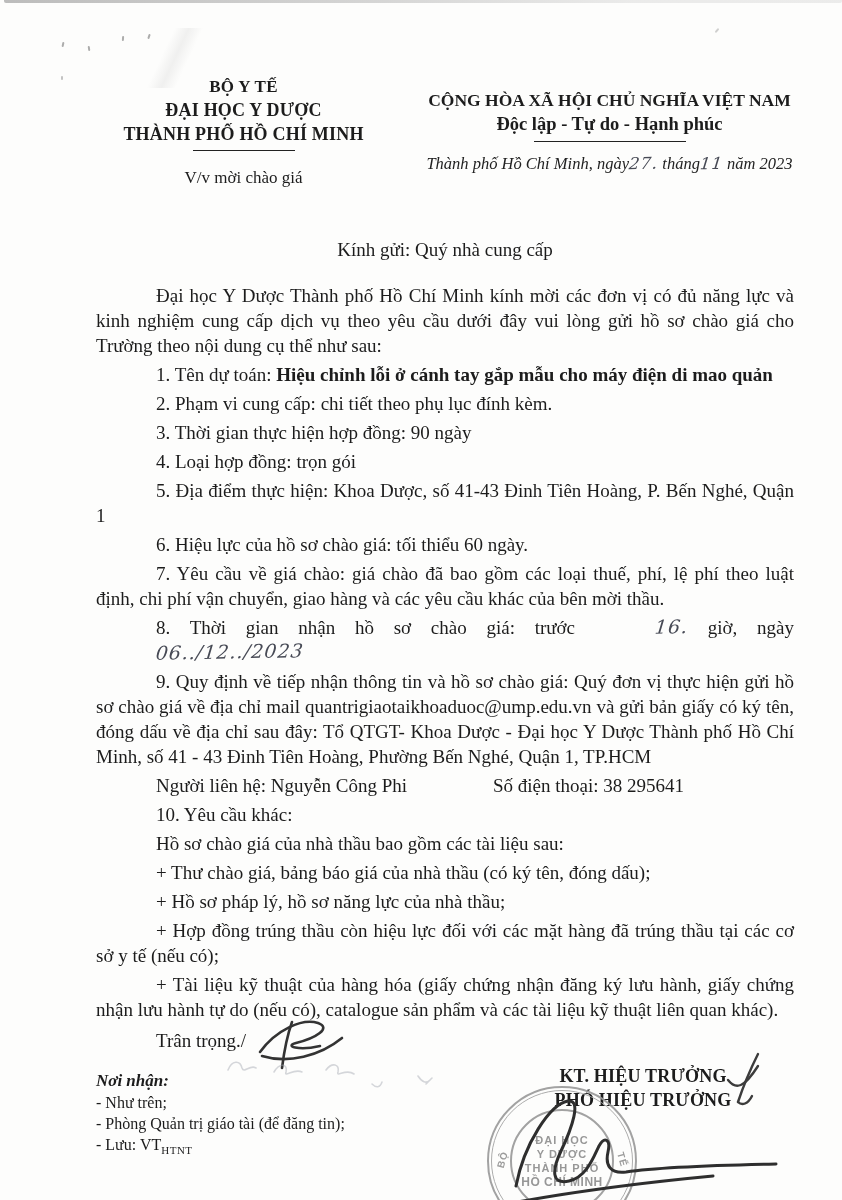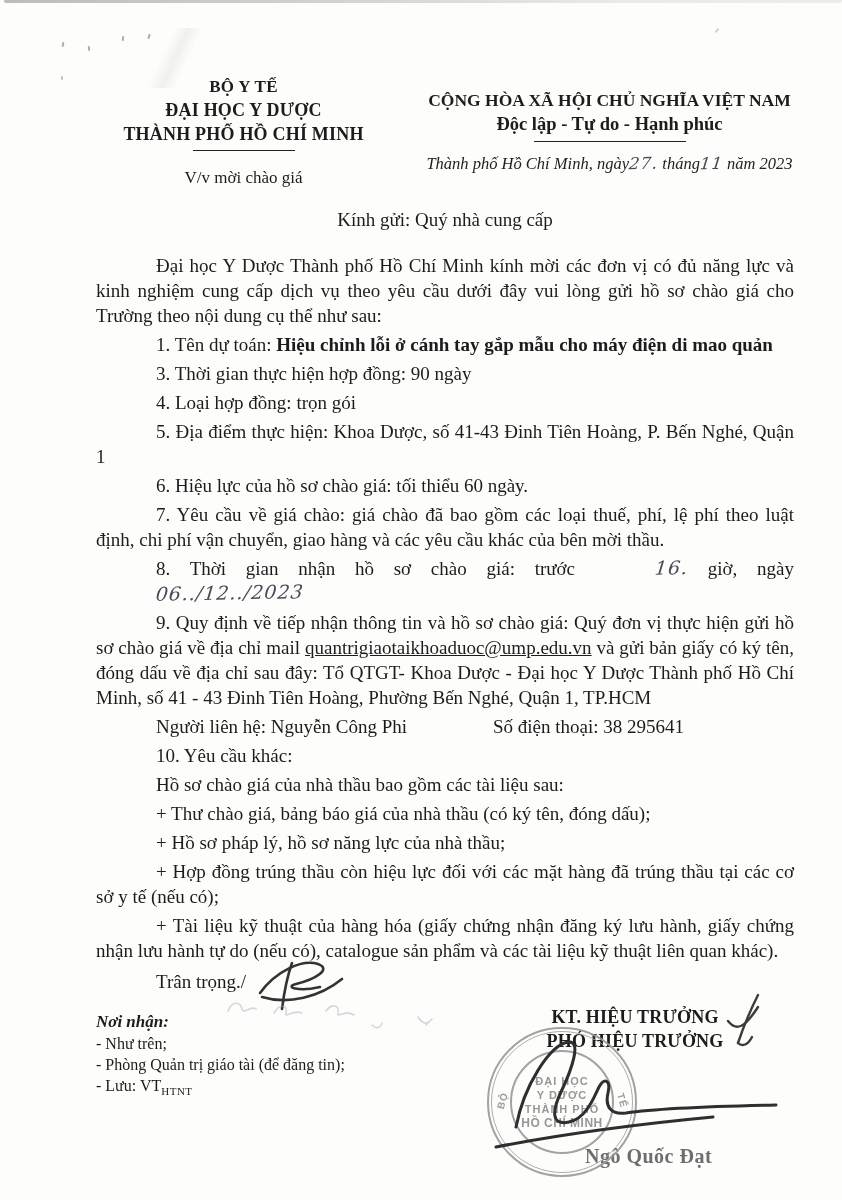--- a/index.html
+++ b/index.html
@@ -38,36 +38,36 @@
   .rule-left{width:102px;}
   .rule-right{width:152px;}
   .subject{font-size:17px;margin-top:16px;line-height:22px;}
   .motto1{font-size:17.5px;font-weight:bold;line-height:24px;white-space:nowrap;}
   .motto2{font-size:18.5px;font-weight:bold;line-height:25px;white-space:nowrap;text-align:center;}
   .dateline{font-size:16.5px;font-style:italic;margin-top:12px;white-space:nowrap;color:#222;}
   
   .hw{font-family:"DejaVu Serif", serif;font-style:italic;display:inline-block;
       transform:skewX(-7deg) rotate(-1deg);color:#474a55;letter-spacing:1px;}
   
-  .salutation{text-align:center;font-size:19px;line-height:26px;margin-top:18px;}
+  .salutation{text-align:center;font-size:19px;line-height:26px;margin-top:48px;}
   .para{font-size:19px;line-height:25px;text-align:justify;margin:20px 0 0;text-indent:60px;}
   .item{font-size:19px;line-height:25px;text-align:justify;margin:4px 0 0;text-indent:60px;}
   .bold{font-weight:bold;}
-  .email{text-decoration:underline;}
+  .email{}
   .contact-line{font-size:19px;line-height:25px;margin:4px 0 0;text-indent:60px;}
   .contact-gap{display:inline-block;width:86px;}
   .closing-line{font-size:19px;line-height:25px;margin:6px 0 0;text-indent:60px;position:relative;height:34px;}
   .closing-scribble{position:absolute;left:158px;top:-12px;}
   
   .footer{position:relative;margin-top:2px;height:220px;}
   .footer-left{width:330px;padding-top:6px;}
   .recipients-label{font-size:17px;font-weight:bold;font-style:italic;line-height:22px;}
   .recipient{font-size:16px;line-height:21px;}
   .sub{font-size:11px;vertical-align:sub;letter-spacing:.5px;}
-  .footer-right{position:absolute;left:384px;top:0;width:310px;text-align:center;}
+  .footer-right{position:absolute;left:392px;top:0;width:310px;text-align:center;}
   .signer-title{font-size:18px;font-weight:bold;line-height:24px;letter-spacing:.2px;}
   .signer-name{position:absolute;left:489px;top:140px;font-size:20px;font-weight:600;
     color:#6e6e6e;letter-spacing:.5px;white-space:nowrap;}
   .faint-note{position:absolute;left:126px;top:-10px;opacity:.6;}
   .check-scribble{position:absolute;left:628px;top:-14px;}
   .sig-main{position:absolute;left:392px;top:30px;z-index:3;}
   
   .stamp{position:absolute;left:391px;top:22px;width:150px;height:150px;border-radius:50%;
     border:2.5px solid #9b9b9b;box-sizing:border-box;z-index:2;opacity:.92;}
   .stamp::before{content:"";position:absolute;inset:2px;border-radius:50%;border:1px solid #a5a5a5;}
@@ -111,20 +111,21 @@
         <span>Thành phố Hồ Chí Minh, ngày</span><span class="hw">27.</span><span> tháng</span><span class="hw">11</span><span> năm 2023</span>
       </div>
     </div>
   </header>
 
   <div class="salutation">Kính gửi: Quý nhà cung cấp</div>
 
   <p class="para">Đại học Y Dược Thành phố Hồ Chí Minh kính mời các đơn vị có đủ năng lực và kinh nghiệm cung cấp dịch vụ theo yêu cầu dưới đây vui lòng gửi hồ sơ chào giá cho Trường theo nội dung cụ thể như sau:</p>
 
   <p class="item"><span>1. Tên dự toán: </span><span class="bold">Hiệu chỉnh lỗi ở cánh tay gắp mẫu cho máy điện di mao quản</span></p>
+  <p class="item">2. Phạm vi cung cấp: chi tiết theo phụ lục đính kèm.</p>
   <p class="item">3. Thời gian thực hiện hợp đồng: 90 ngày</p>
   <p class="item">4. Loại hợp đồng: trọn gói</p>
   <p class="item">5. Địa điểm thực hiện: Khoa Dược, số 41-43 Đinh Tiên Hoàng, P. Bến Nghé, Quận 1</p>
   <p class="item">6. Hiệu lực của hồ sơ chào giá: tối thiểu 60 ngày.</p>
   <p class="item">7. Yêu cầu về giá chào: giá chào đã bao gồm các loại thuế, phí, lệ phí theo luật định, chi phí vận chuyển, giao hàng và các yêu cầu khác của bên mời thầu.</p>
   <p class="item"><span>8. Thời gian nhận hồ sơ chào giá: trước </span><span class="hw">16.</span><span> giờ, ngày </span><span class="hw">06../12../2023</span></p>
   <p class="item"><span>9. Quy định về tiếp nhận thông tin và hồ sơ chào giá: Quý đơn vị thực hiện gửi hồ sơ chào giá về địa chỉ mail </span><span class="email">quantrigiaotaikhoaduoc@ump.edu.vn</span><span> và gửi bản giấy có ký tên, đóng dấu về địa chỉ sau đây: Tổ QTGT- Khoa Dược - Đại học Y Dược Thành phố Hồ Chí Minh, số 41 - 43 Đinh Tiên Hoàng, Phường Bến Nghé, Quận 1, TP.HCM</span></p>
 
   <p class="contact-line"><span>Người liên hệ: Nguyễn Công Phi</span><span class="contact-gap"></span><span>Số điện thoại: 38 295641</span></p>
 

